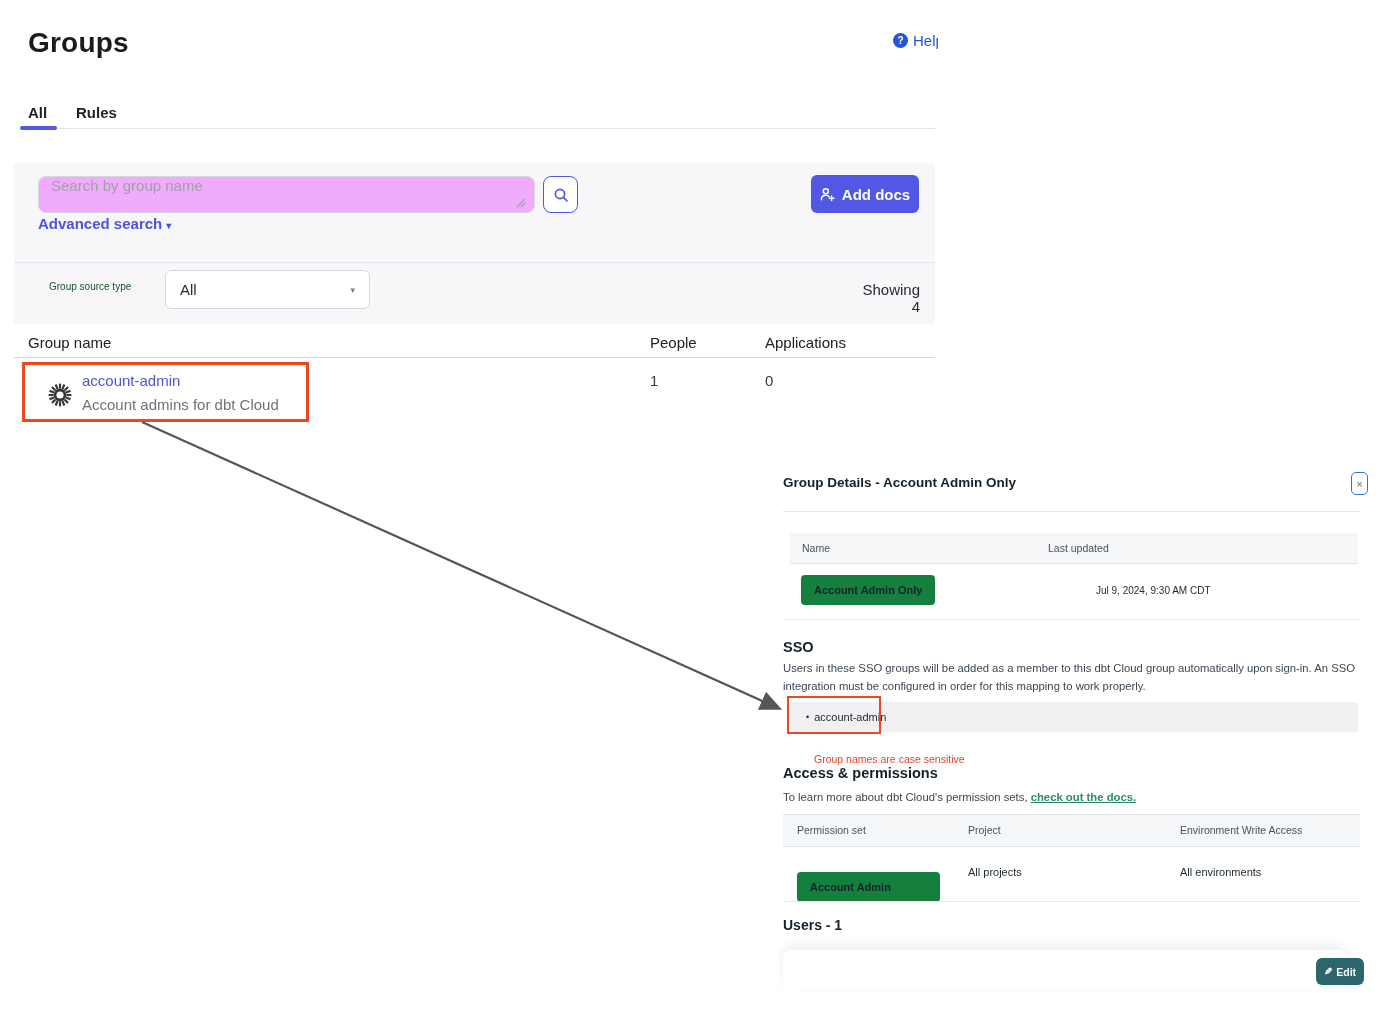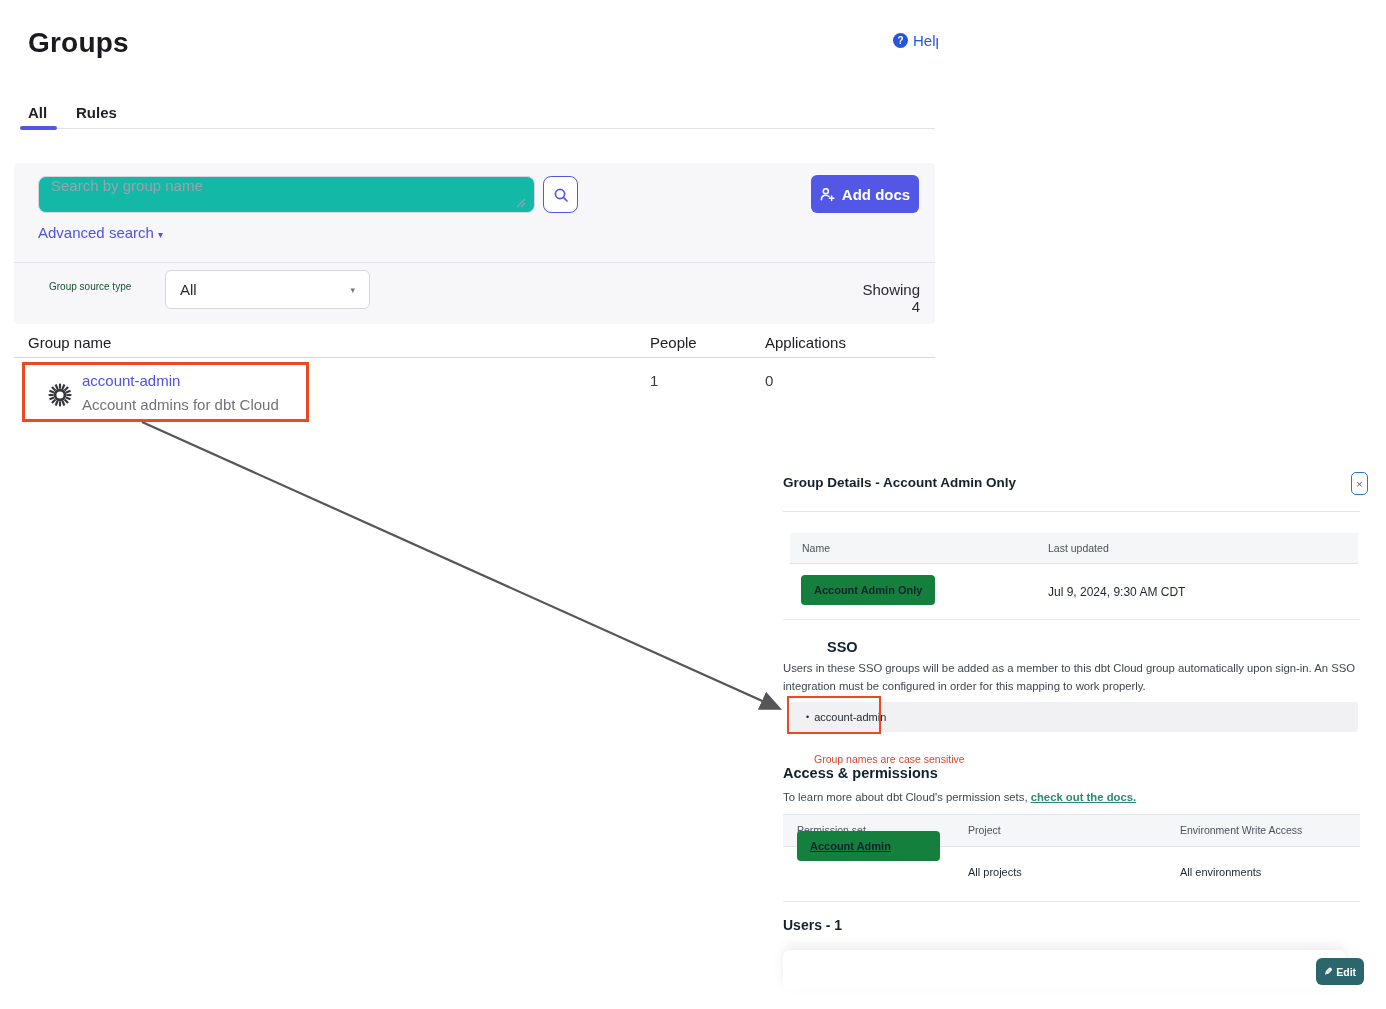--- a/index.html
+++ b/index.html
@@ -14,28 +14,28 @@
   .q-icon { width:15px; height:15px; border-radius:50%; background:#2456d9; color:#fff;
     font-size:10px; font-weight:700; display:inline-flex; align-items:center; justify-content:center; flex:0 0 auto; }
 
   .tab { top:104px; font-size:15px; font-weight:700; color:#1f1f24; cursor:pointer; }
   .tab-all { left:28px; }
   .tab-rules { left:76px; }
   .tab-underline { left:20px; top:126px; width:37px; height:4px; background:#5257e5; border-radius:2px; z-index:2; }
   .tab-baseline { left:20px; top:128px; width:915px; height:1px; background:#e2e2e7; }
 
   .filter-panel { left:14px; top:163px; width:921px; height:161px; background:#f7f7f9; border-radius:4px; }
-  .search-box { left:38px; top:176px; width:497px; height:37px; background:#14b8a6; border:1px solid #d6d6de;
+  .search-box { left:38px; top:176px; width:497px; height:37px; background:#f0abfc; border:1px solid #d6d6de;
     border-radius:8px; font-size:15px; color:#3a3a40; padding:0 26px 0 12px; outline:none; resize:none;
     font-family:"Liberation Sans", sans-serif; }
   .search-box::placeholder { color:#9fa0ab; }
   .resize-glyph { left:514px; top:196px; width:12px; height:12px; }
   .search-btn { left:543px; top:176px; width:35px; height:37px; background:#fff; border:1.5px solid #5257e5;
     border-radius:8px; display:flex; align-items:center; justify-content:center; cursor:pointer; }
-  .adv-search { left:38px; top:224px; font-size:15px; color:#4d52e0; cursor:pointer; }
+  .adv-search { left:38px; top:215px; font-size:15px; color:#4d52e0; cursor:pointer;font-weight:bold; }
   .adv-caret { font-size:10px; margin-left:4px; color:#4d52e0; }
   .add-group-btn { left:811px; top:175px; width:108px; height:38px; background:#5257e5; border:none; border-radius:6px;
     color:#fff; font-size:15px; font-weight:700; display:flex; align-items:center; justify-content:center; gap:7px; cursor:pointer;
     font-family:"Liberation Sans", sans-serif; }
   .panel-divider { left:14px; top:262px; width:921px; height:1px; background:#e3e3e8; }
   .gst-label { left:49px; top:281px; font-size:10px; color:#14532d; }
   .gst-select { left:165px; top:270px; width:205px; height:39px; background:#fff; border:1px solid #d6d6de;
     border-radius:6px; display:flex; align-items:center; padding:0 14px; font-size:15px; color:#2a2a30; cursor:pointer; }
   .gst-caret { margin-left:auto; font-size:9px; color:#7a7a84; }
   .showing { top:281px; left:855px; width:65px; text-align:right; font-size:15px; color:#2a2a30; }
@@ -56,40 +56,40 @@
   .dp-close { left:1351px; top:472px; width:17px; height:23px; border:1.5px solid #2f6fe0; border-radius:5px;
     background:#fff; display:flex; align-items:center; justify-content:center; font-size:11px; color:#5a6470; cursor:pointer; }
   .dp-divider { left:783px; top:511px; width:577px; height:1px; background:#e6e6ea; }
 
   .t1-head { left:790px; top:533px; width:568px; height:31px; background:#f5f6f8; border-bottom:1px solid #e2e5e8; }
   .t1-h-name { left:802px; top:542px; font-size:10.5px; color:#49525c; }
   .t1-h-updated { left:1048px; top:542px; font-size:10.5px; color:#49525c; }
   .pill { background:#15803d; border-radius:4px; font-size:11px; font-weight:700; color:#15222e;
     display:inline-flex; align-items:center; padding:9px 13px; }
   .t1-pill { left:801px; top:575px; }
-  .t1-updated { left:1048px; top:585px; font-size:12px; color:#1c2731; }
+  .t1-updated { left:1096px; top:585px; font-size:10px; color:#1c2731; }
   .t1-bottom { left:783px; top:619px; width:577px; height:1px; background:#e8eaec; }
 
-  .sso-h { left:827px; top:639px; font-size:14.5px; font-weight:700; color:#13212e; }
+  .sso-h { left:783px; top:639px; font-size:14.5px; font-weight:700; color:#13212e; }
   .sso-p { left:783px; top:660px; width:573px; font-size:11.3px; line-height:1.55; color:#3c4752; }
   .sso-chipbar { left:790px; top:702px; width:568px; height:30px; background:#f1f1f3; border-radius:3px;
     display:flex; align-items:center; padding-left:16px; }
   .sso-chip { font-size:11px; color:#1a2631; }
   .sso-bullet { font-size:9px; margin-right:5px; color:#1a2631; }
   .sso-warning { left:814px; top:735px; font-size:10.5px; color:#e0452f;margin-top:18px; }
 
   .acc-h { left:783px; top:765px; font-size:14.5px; font-weight:700; color:#13212e; }
   .acc-p { left:783px; top:791px; font-size:11.3px; color:#3c4752; }
   .docs-link { color:#2c8a71; text-decoration:underline; font-weight:700; cursor:pointer; }
   .t2-head { left:783px; top:814px; width:577px; height:33px; background:#f5f6f8; border-top:1px solid #e2e5e8;
     border-bottom:1px solid #e2e5e8; }
   .t2-h-pset { left:797px; top:824px; font-size:10.5px; color:#49525c; }
   .t2-h-proj { left:968px; top:824px; font-size:10.5px; color:#49525c; }
   .t2-h-env  { left:1180px; top:824px; font-size:10.5px; color:#49525c;text-align:right; }
-  .t2-pill { left:797px; top:831px; width:143px;text-decoration:underline; }
+  .t2-pill { left:797px; top:872px; width:143px; }
   .t2-proj { left:968px; top:866px; font-size:11px; color:#1c2731; }
   .t2-env  { left:1180px; top:866px; font-size:11px; color:#1c2731; }
   .t2-bottom { left:783px; top:901px; width:577px; height:1px; background:#e8eaec; }
 
   .users-h { left:783px; top:917px; font-size:14px; font-weight:700; color:#13212e; }
 
   .footer-bar { left:783px; top:950px; width:563px; height:40px; border-radius:8px;
     background:linear-gradient(to right, #ffffff 78%, rgba(255,255,255,0));
     box-shadow:0 -5px 12px rgba(0,0,0,.07); }
   .edit-btn { left:1316px; top:958px; width:48px; height:27px; background:#2a666c; border:none; border-radius:6px;

